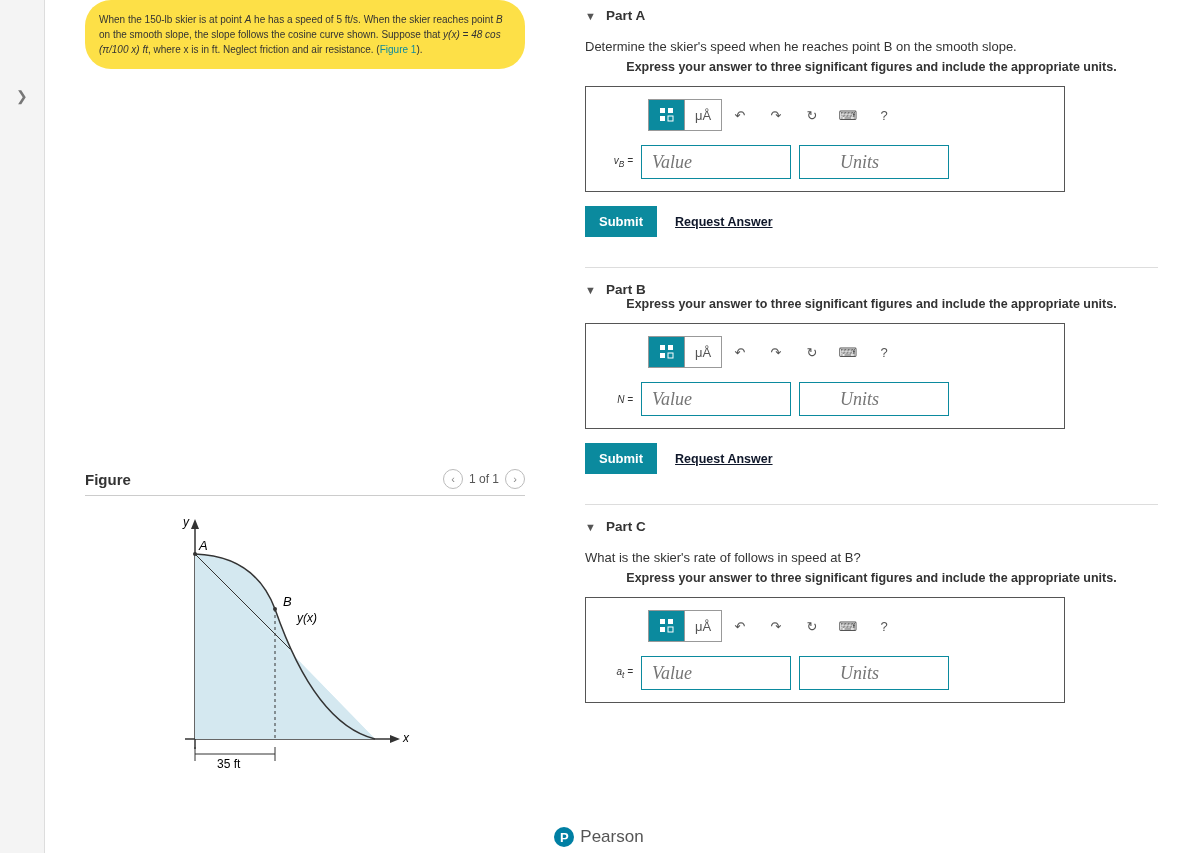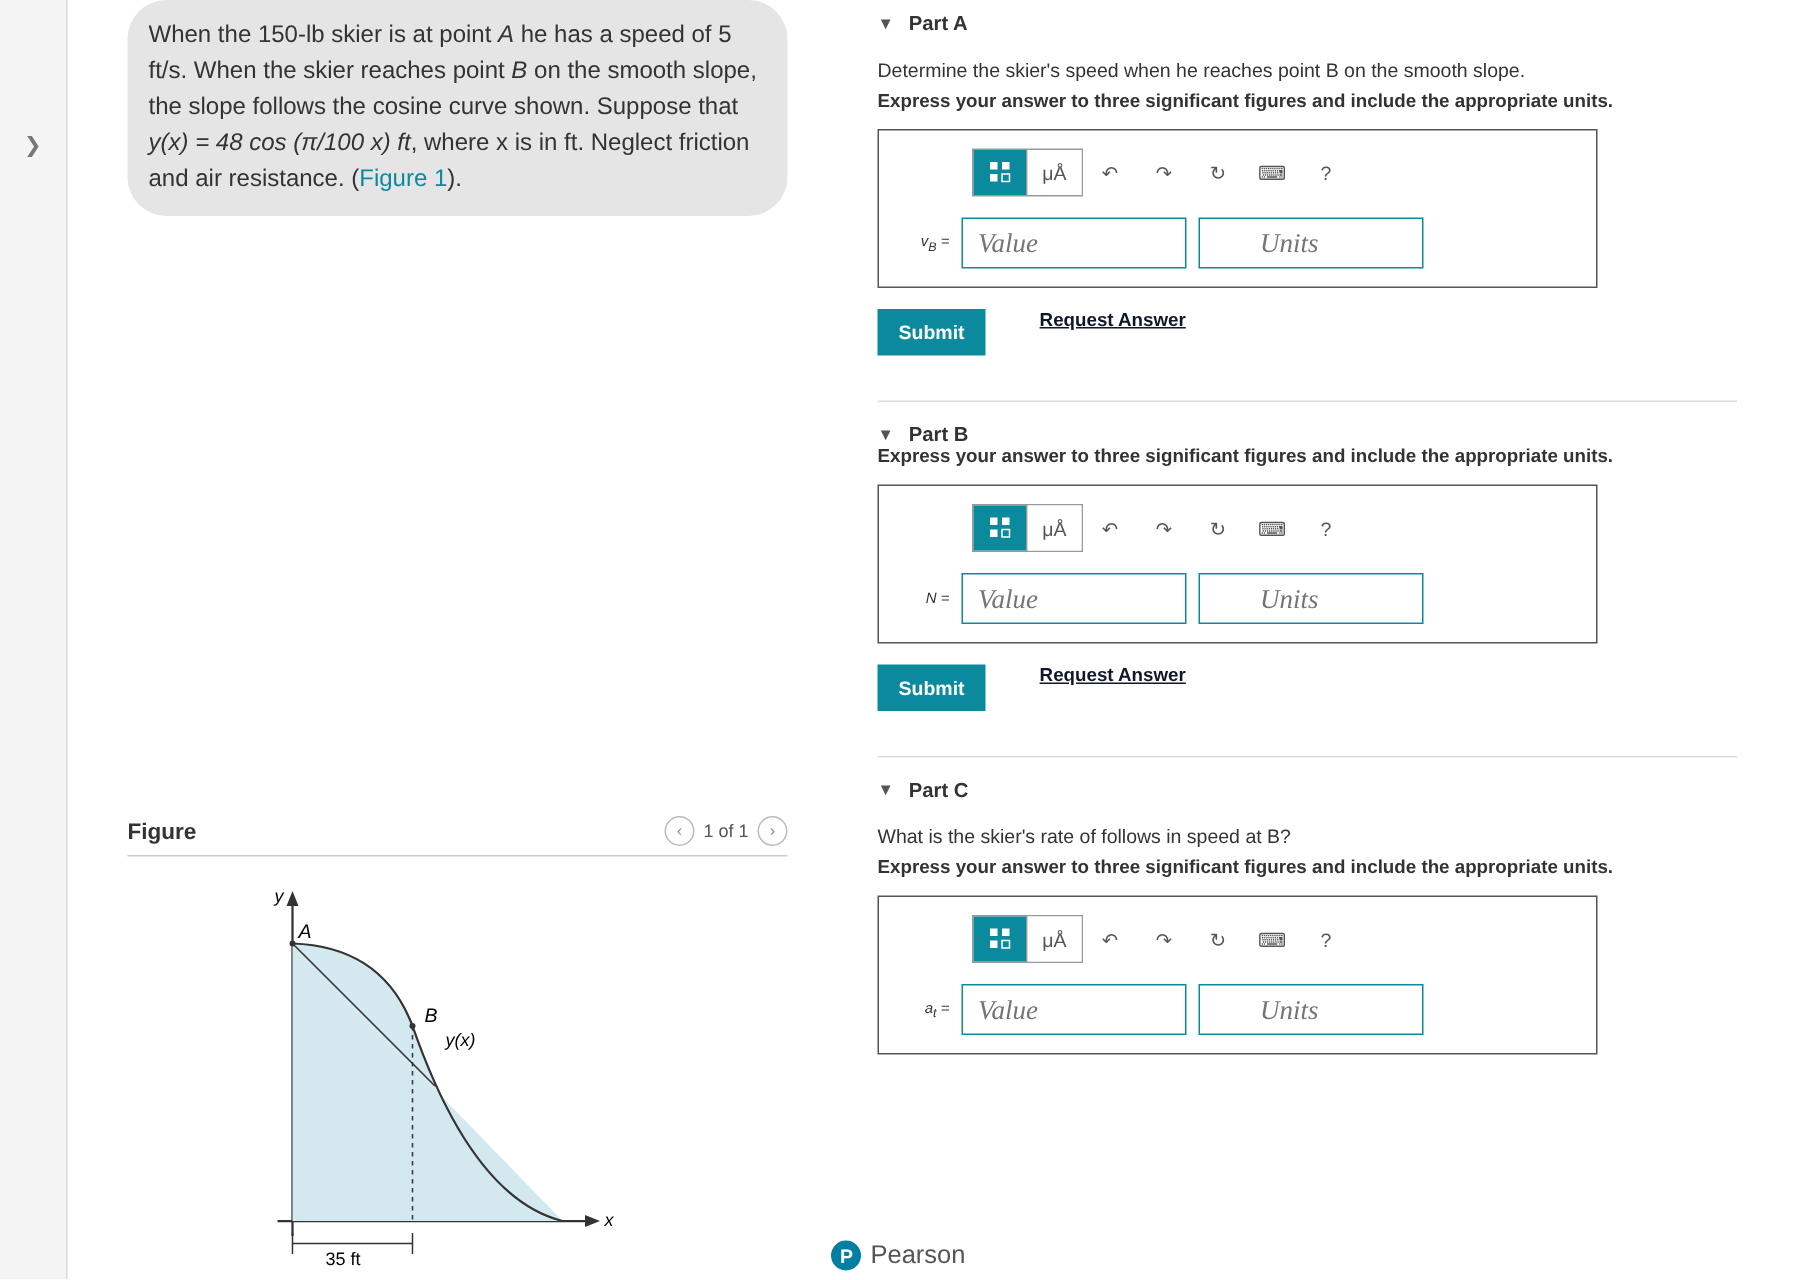--- a/index.html
+++ b/index.html
@@ -32,23 +32,23 @@
   }
   .left-col {
     width: 500px;
     padding: 0 20px 0 40px;
   }
   .right-col {
     flex: 1;
     padding: 8px 40px 0 40px;
   }
   .problem-box {
-    background: #e5e5e5;
+    background: #fde047;
     padding: 12px 14px;
-    font-size: 16px;
+    font-size: 10px;
     line-height: 1.5;
     color: #333;
     border-radius: 26px;
   }
   .problem-box .ital { font-style: italic; }
   .fig-link { color: #0b8a9e; }
   .figure-header {
     display: flex;
     justify-content: space-between;
     align-items: center;
@@ -69,21 +69,21 @@
   .figure-img { padding: 18px 0 0 80px; }
 
   .part-title {
     font-weight: bold;
     font-size: 13.5px;
     color: #333;
   }
   .part-row { display: flex; align-items: center; gap: 10px; }
   .collapse-arrow { color: #555; font-size: 11px; }
   .part-text { margin: 16px 0 6px; font-size: 13px; color: #333; }
-  .part-subtext { font-weight: bold; font-size: 12.5px; margin-bottom: 12px; }
+  .part-subtext { font-weight: bold; font-size: 12.5px; margin-bottom: 12px; text-align: center; }
 
   .answer-box {
     border: 1px solid #555;
     width: 480px;
     padding: 12px;
   }
   .toolbar {
     display: flex;
     gap: 0;
     margin: 0 0 14px 50px;
@@ -113,21 +113,21 @@
     height: 34px;
     padding: 0 10px;
     font-size: 18px;
     font-style: italic;
     color: #888;
     font-family: Georgia, serif;
   }
   .val-input { width: 150px; }
   .unit-input { width: 150px; padding-left: 40px; }
 
-  .submit-row { display: flex; align-items: flex-start; gap: 36px; margin: 14px 0 30px; }
+  .submit-row { display: flex; align-items: center; gap: 18px; margin: 14px 0 30px; }
   .submit-btn {
     background: #0b8a9e;
     color: #fff;
     border: none;
     padding: 8px 14px;
     font-size: 13px;
     font-weight: bold;
     cursor: pointer;
   }
   .request-link {

